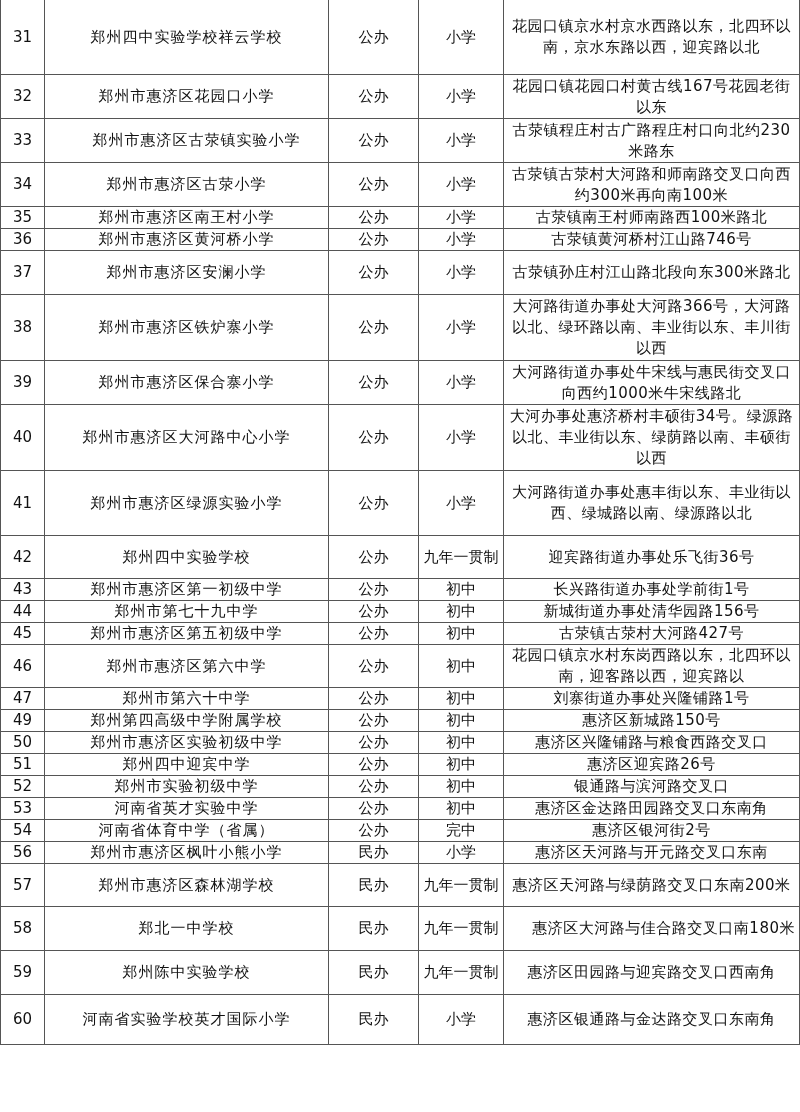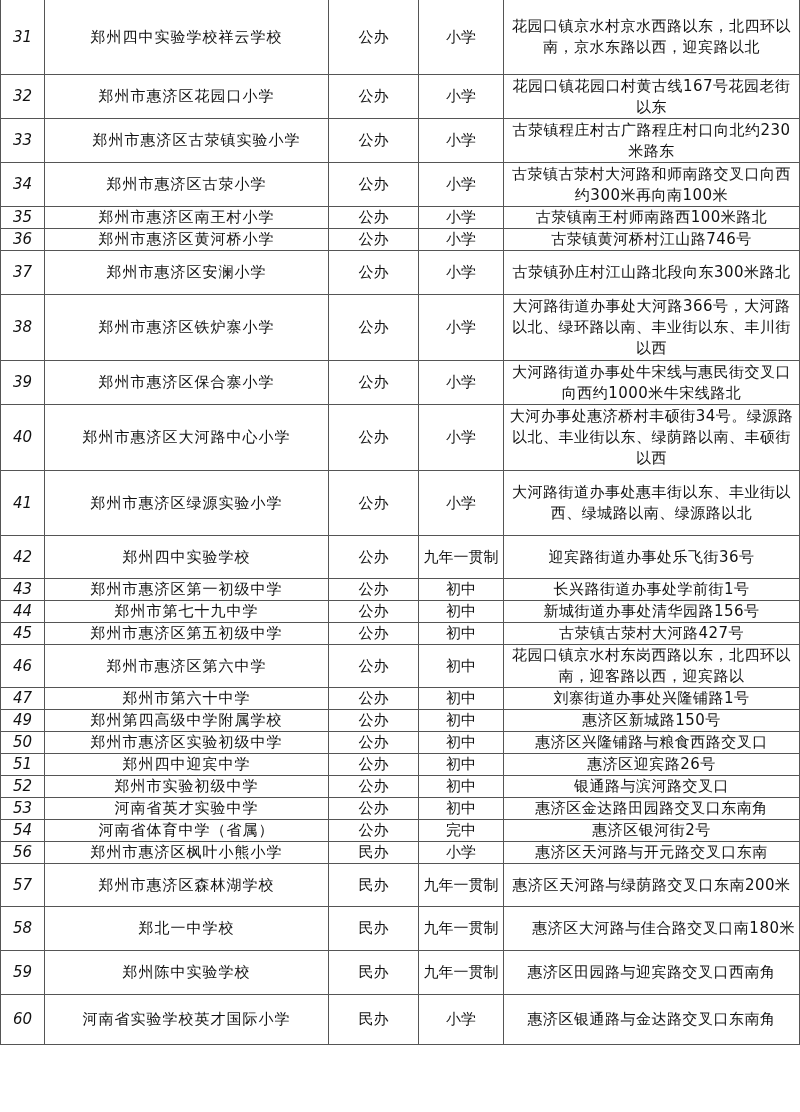--- a/index.html
+++ b/index.html
@@ -3,21 +3,21 @@
 <meta charset="utf-8">
 <style>
   html, body { margin: 0; padding: 0; background: #ffffff; }
   body { width: 800px; height: 1112px; overflow: hidden; position: relative;
          font-family: "DejaVu Sans", "Liberation Sans", sans-serif; color: #111111; }
   table.schools { position: absolute; left: 0; top: -1px; border-collapse: collapse;
                   table-layout: fixed; width: 799px; }
   table.schools td { border: 1px solid #555555; text-align: center; vertical-align: middle;
                      padding: 0 4px; font-size: 15px; line-height: 21px; overflow: hidden;
                      box-sizing: border-box; }
-  td.c-no { font-size: 15px; font-style: italic; }
+  td.c-no { font-size: 15px; }
   td.c-addr { padding: 0 3px; }
   td.c-name { letter-spacing: 1px; }
   td.c-addr { letter-spacing: 0.5px; }
 </style>
 </head>
 <body>
 
 <table class="schools">
   <colgroup>
     <col style="width:44px">

